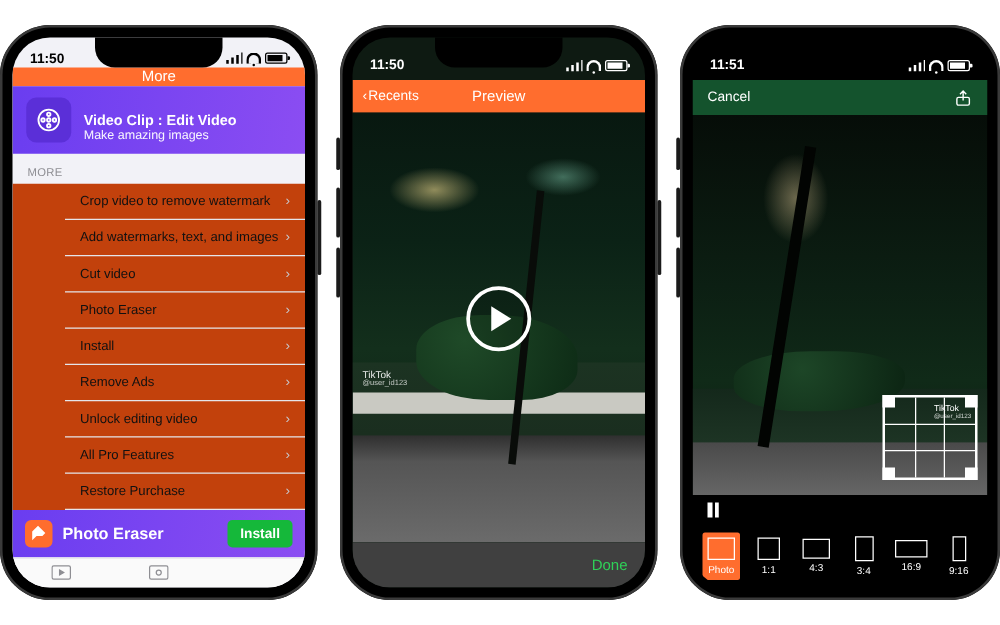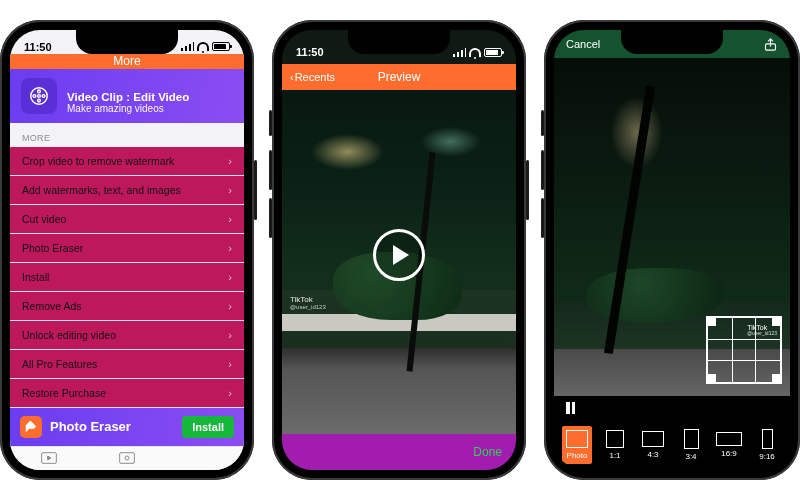--- a/index.html
+++ b/index.html
@@ -79,21 +79,21 @@
   .banner .icon-box{
     width:36px;height:36px;border-radius:8px;background:#5b2fd8;
     display:flex;align-items:center;justify-content:center;
   }
   .banner .title{font-size:11.5px;font-weight:600;}
   .banner .sub{font-size:10px;opacity:.95;}
   .sect-header{
     font-size:9px;color:#8e8e93;padding:10px 12px 4px;letter-spacing:.3px;
     font-weight:500;
   }
-  .list{background:#be185d;}
+  .list{background:#c2410c;padding-left:42px;}
   .row{
     display:flex;align-items:center;justify-content:space-between;
     padding:8px 12px;border-bottom:1px solid #e5e5ea;
     font-size:10.5px;color:#111;
   }
   .row .chev{color:#c7c7cc;font-size:11px;}
   .promo{
     margin-top:auto;
     background:linear-gradient(100deg,#6a3df0,#8b4df2);
     color:#fff; padding:8px 10px; display:flex; align-items:center; gap:8px;
@@ -134,21 +134,21 @@
   .pole{position:absolute;left:58%;top:18%;width:6px;height:64%;background:#090c09;transform:rotate(6deg);}
   .tiktok-wm{position:absolute;left:8px;bottom:36%;color:#fff;font-size:8px;line-height:1;opacity:.9;}
   .tiktok-wm .sm{font-size:6px;opacity:.8;}
   .play-btn{
     position:absolute;left:50%;top:48%;transform:translate(-50%,-50%);
     width:52px;height:52px;border:3px solid #fff;border-radius:50%;
     display:flex;align-items:center;justify-content:center;
     background:rgba(0,0,0,.15);
   }
   .play-tri{width:0;height:0;border-left:16px solid #fff;border-top:10px solid transparent;border-bottom:10px solid transparent;margin-left:4px;}
-  .done-bar{height:36px;display:flex;align-items:center;justify-content:flex-end;padding:0 14px;background:#a21caf;}
+  .done-bar{height:36px;display:flex;align-items:center;justify-content:flex-end;padding:0 14px;background:#404040;}
   .done{color:#2fd158;font-size:12px;}
 
   
   .p3 .screen{background:#000;}
   .p3 .statusbar{color:#fff;}
   .p3 .topbar{
     background:#14532d;color:#fff;height:28px;
     display:flex;align-items:center;justify-content:space-between;
     padding:0 12px;font-size:11px;
   }
@@ -225,21 +225,21 @@
           <circle cx="12" cy="12" r="9"></circle>
             <circle cx="12" cy="7" r="1.5"></circle>
             <circle cx="12" cy="17" r="1.5"></circle>
           <circle cx="7" cy="12" r="1.5"></circle>
             <circle cx="17" cy="12" r="1.5"></circle>
             <circle cx="12" cy="12" r="1.5"></circle>
         </svg>
       </div>
       <div>
         <div class="title">Video Clip : Edit Video</div>
-        <div class="sub">Make amazing videos</div>
+        <div class="sub">Make amazing images</div>
       </div>
     </div>
 
     <div class="sect-header">MORE</div>
     <div class="list">
       <div class="row">
           <span>Crop video to remove watermark</span>
           <span class="chev">›</span>
         </div>
       <div class="row">
@@ -358,20 +358,28 @@
   </div>
 </div>
 
 <div class="phone p3">
   <div class="notch"></div>
   <div class="side-btn sb-l1"></div>
   <div class="side-btn sb-l2"></div>
   <div class="side-btn sb-l3"></div>
   <div class="side-btn sb-r"></div>
   <div class="screen">
+    <div class="statusbar">
+      <span>11:51</span>
+      <span class="ind">
+        <span class="sig"></span>
+        <span class="wifi"></span>
+        <span class="batt"></span>
+      </span>
+    </div>
     <div class="topbar">
       <span>Cancel</span>
       <span class="share-ico">
         <svg width="15" height="15" viewBox="0 0 24 24" fill="none" stroke="#fff" stroke-width="1.8">
           <path d="M12 3v12M8 7l4-4 4 4"></path>
             <rect x="4" y="11" width="16" height="10" rx="2"></rect>
         </svg>
       </span>
     </div>
     <div class="editarea">

